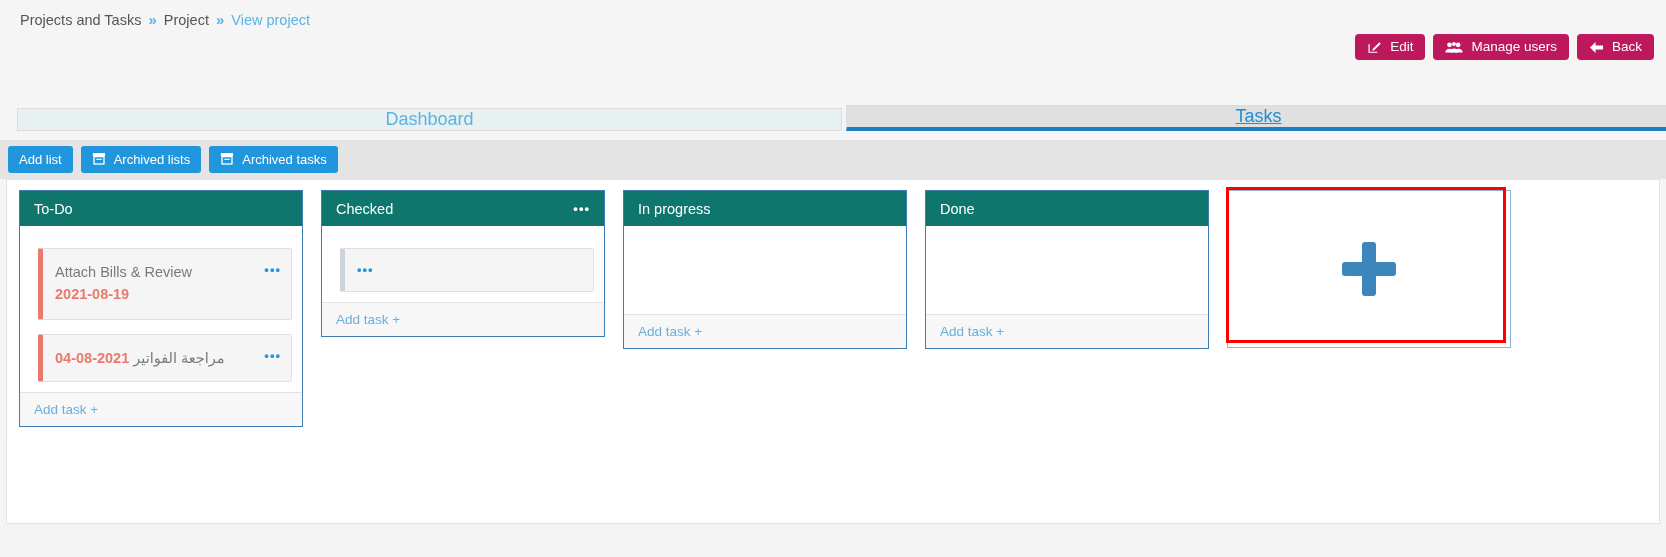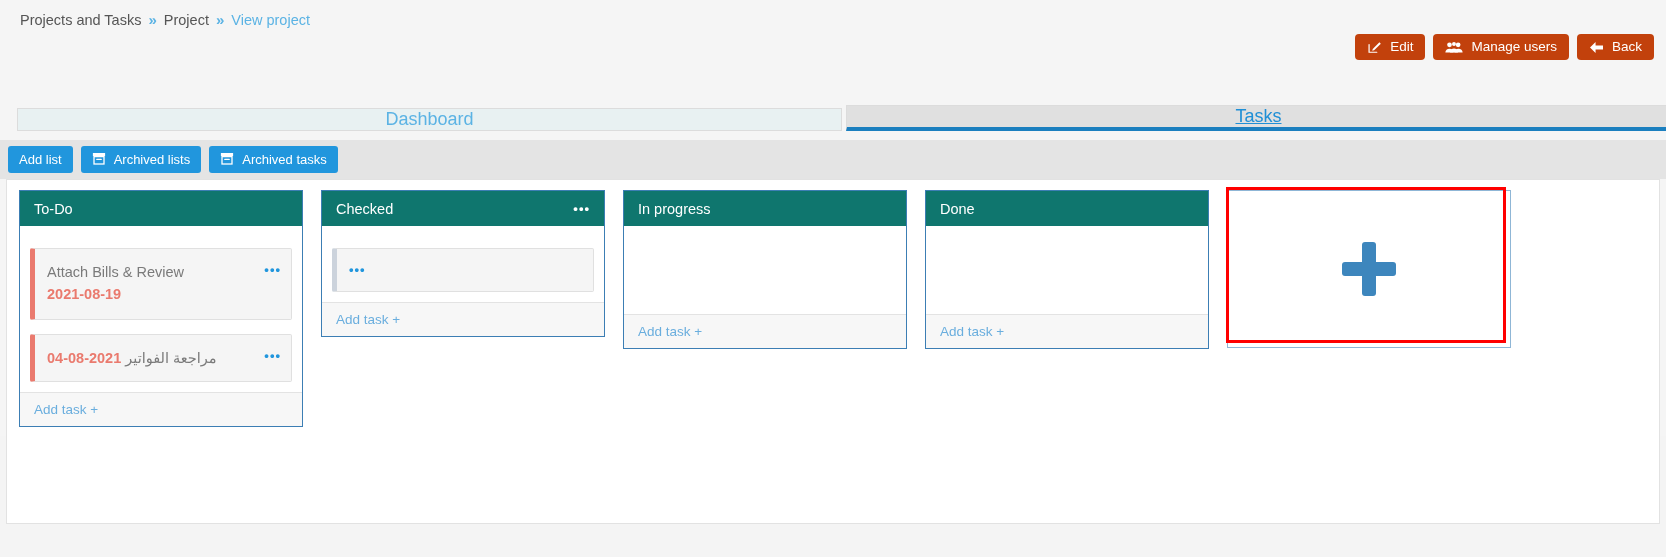--- a/index.html
+++ b/index.html
@@ -22,21 +22,21 @@
   .breadcrumb .crumb { color: #555; }
   .breadcrumb .sep { color: #5bb3e4; font-size: 15px; font-weight: bold; }
   .breadcrumb .crumb-link { color: #5bb3e4; }
 
   
   .actions {
     position: absolute; right: 12px; top: 34px;
     display: flex; align-items: center; gap: 8px;
   }
   .btn {
-    background: #c2410c; border: none; border-radius: 4px;
+    background: #be185d; border: none; border-radius: 4px;
     color: #fff; font-size: 13.5px; font-family: "Liberation Sans", sans-serif;
     height: 26px; padding: 0 12px;
     display: inline-flex; align-items: center; gap: 8px;
     cursor: pointer; line-height: 1;
   }
   .btn svg { display: block; }
 
   
   .tabs {
     position: absolute; left: 17px; top: 82px;
@@ -111,20 +111,21 @@
 
   .task {
     background: #f5f5f5;
     border: 1px solid #e0e0e0;
     border-left: 5px solid #ea7a6e;
     border-radius: 2px;
     padding: 12px 10px 12px 12px;
     display: flex; align-items: flex-start; justify-content: space-between;
     gap: 6px;
     cursor: pointer;
+    margin-left: 8px;
   }
   .task.neutral { border-left-color: #ccd3dc; }
   .task .ttext {
     font-size: 14.5px; color: #7a7a7a; line-height: 1.55;
   }
   .task .tdate { color: #ea7a6e; font-weight: bold; }
   .task .dots {
     color: #2196dd; font-size: 13px; letter-spacing: 1px;
     font-weight: bold; line-height: 1.4; flex: none; cursor: pointer;
   }

